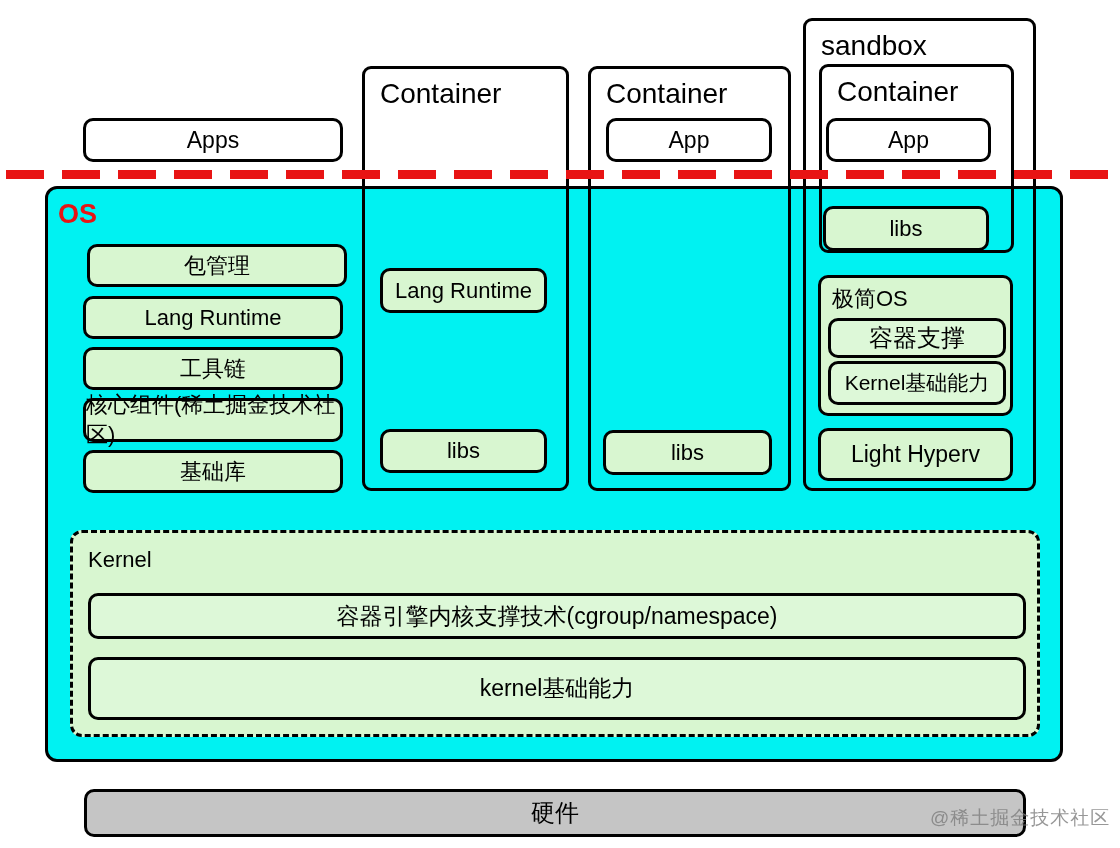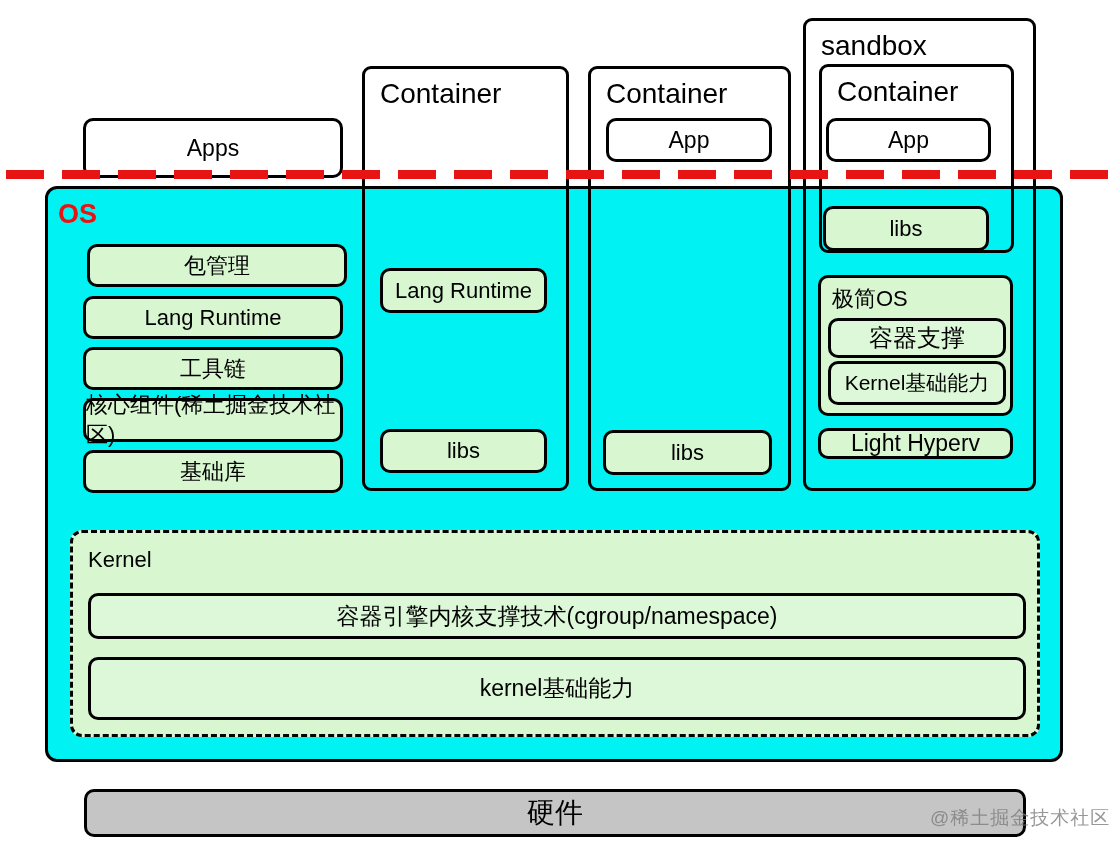--- a/index.html
+++ b/index.html
@@ -13,21 +13,21 @@
     display:flex;align-items:center;justify-content:center;font-size:23px;}
   .green-chip{border:3px solid #000;border-radius:10px;background:var(--green);
     display:flex;align-items:center;justify-content:center;font-size:22px;}
   .corner-label{position:absolute;left:15px;top:9px;font-size:28px;white-space:nowrap;}
   .os-box{background:var(--cyan);border:3px solid #000;border-radius:12px;}
   .red-line{background:repeating-linear-gradient(to right,var(--red) 0 38px,transparent 38px 56px);}
   .kernel-box{background:var(--green);border:3px dashed #000;border-radius:12px;}
   .kernel-item{border:3px solid #000;border-radius:10px;background:var(--green-light);
     display:flex;align-items:center;justify-content:center;font-size:23px;}
   .hw-box{background:var(--gray);border:3px solid #000;border-radius:10px;
-    display:flex;align-items:center;justify-content:center;font-size:28px;}
+    display:flex;align-items:center;justify-content:center;font-size:24px;}
   .os-title{color:var(--red);font-weight:bold;font-size:27px;}
   .watermark{font-size:19px;color:rgba(125,125,125,0.8);letter-spacing:1px;white-space:nowrap;text-align:right;}
 </style>
 </head>
 <body>
 
 <div id="stage">
 
   <div class="abs os-box" style="left:45px;top:186px;width:1018px;height:576px;z-index:1;"></div>
   <div class="abs os-title" style="left:58px;top:199px;z-index:4;">OS</div>
@@ -38,21 +38,21 @@
   <div class="abs outline-box" style="left:588px;top:66px;width:203px;height:425px;z-index:2;">
     <div class="corner-label">Container</div>
   </div>
   <div class="abs outline-box" style="left:803px;top:18px;width:233px;height:473px;z-index:2;">
     <div class="corner-label">sandbox</div>
   </div>
   <div class="abs outline-box" style="left:819px;top:64px;width:195px;height:189px;z-index:2;">
     <div class="corner-label">Container</div>
   </div>
 
-  <div class="abs white-chip" style="left:83px;top:118px;width:260px;height:60px;z-index:3;">Apps</div>
+  <div class="abs white-chip" style="left:83px;top:118px;width:260px;height:44px;z-index:3;">Apps</div>
   <div class="abs white-chip" style="left:606px;top:118px;width:166px;height:44px;z-index:3;">App</div>
   <div class="abs white-chip" style="left:826px;top:118px;width:165px;height:44px;z-index:3;">App</div>
 
   <div class="abs red-line" style="left:6px;top:170px;width:1114px;height:9px;z-index:5;"></div>
 
   <div class="abs green-chip" style="left:87px;top:244px;width:260px;height:43px;z-index:3;">包管理</div>
   <div class="abs green-chip" style="left:83px;top:296px;width:260px;height:43px;z-index:3;">Lang Runtime</div>
   <div class="abs green-chip" style="left:83px;top:347px;width:260px;height:43px;z-index:3;">工具链</div>
   <div class="abs green-chip" style="left:83px;top:398px;width:260px;height:44px;z-index:3;">核心组件(稀土掘金技术社区)</div>
   <div class="abs green-chip" style="left:83px;top:450px;width:260px;height:43px;z-index:3;">基础库</div>
@@ -63,21 +63,21 @@
   <div class="abs green-chip" style="left:603px;top:430px;width:169px;height:45px;z-index:3;">libs</div>
 
   <div class="abs green-chip" style="left:823px;top:206px;width:166px;height:45px;z-index:3;">libs</div>
 
   <div class="abs green-chip" style="left:818px;top:275px;width:195px;height:141px;z-index:3;display:block;">
     <div class="corner-label" style="left:11px;top:6px;font-size:22px;">极简OS</div>
     <div class="abs green-chip" style="left:7px;top:40px;width:178px;height:40px;font-size:24px;background:var(--green-light);">容器支撑</div>
     <div class="abs green-chip" style="left:7px;top:83px;width:178px;height:44px;font-size:21px;background:var(--green-light);">Kernel基础能力</div>
   </div>
 
-  <div class="abs green-chip" style="left:818px;top:428px;width:195px;height:31px;font-size:23px;z-index:3;">Light Hyperv</div>
+  <div class="abs green-chip" style="left:818px;top:428px;width:195px;height:53px;font-size:23px;z-index:3;">Light Hyperv</div>
 
   <div class="abs kernel-box" style="left:70px;top:530px;width:970px;height:207px;z-index:3;">
     <div class="corner-label" style="left:15px;top:14px;font-size:22px;">Kernel</div>
     <div class="abs kernel-item" style="left:15px;top:60px;width:938px;height:46px;">容器引擎内核支撑技术(cgroup/namespace)</div>
     <div class="abs kernel-item" style="left:15px;top:124px;width:938px;height:63px;">kernel基础能力</div>
   </div>
 
   <div class="abs hw-box" style="left:84px;top:789px;width:942px;height:48px;z-index:2;">硬件</div>
 
   <div class="abs watermark" style="left:930px;top:805px;z-index:6;">@稀土掘金技术社区</div>

